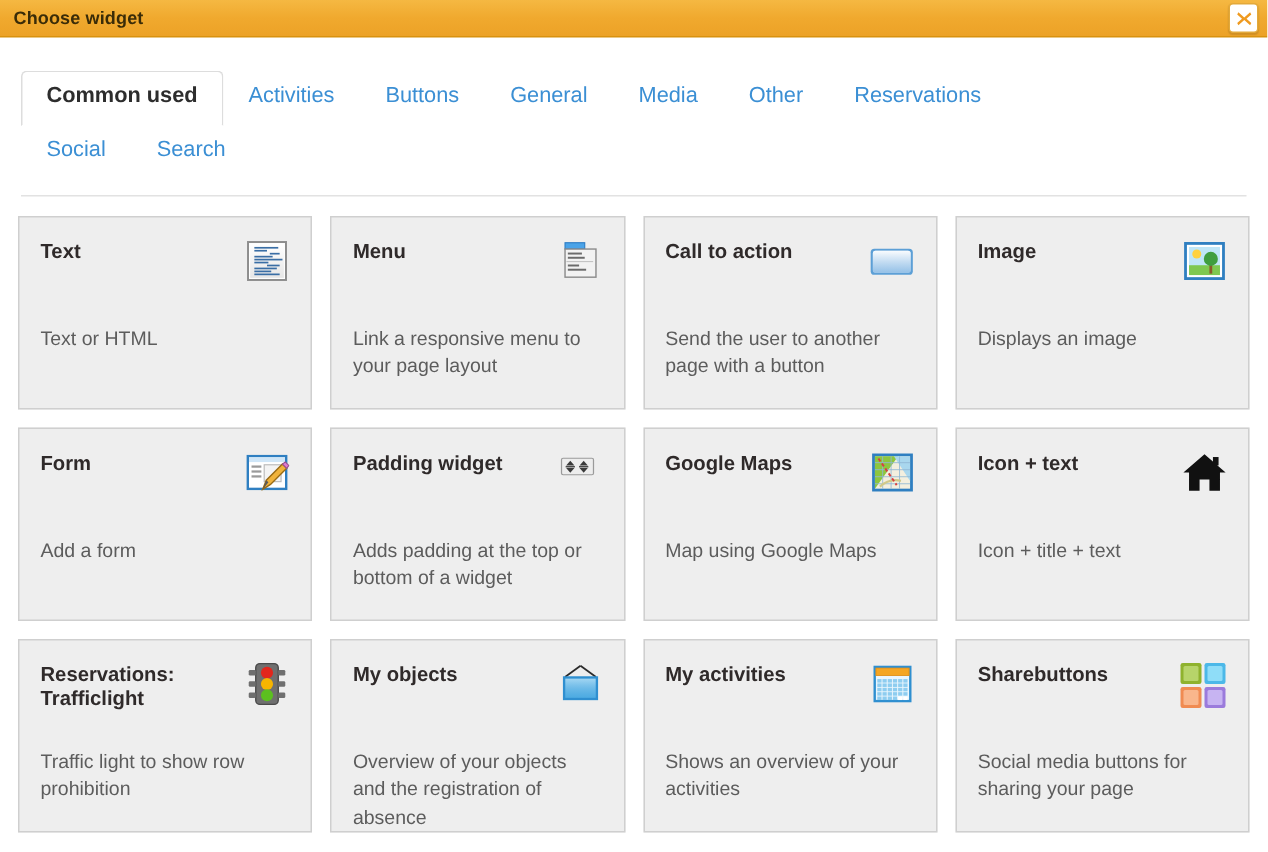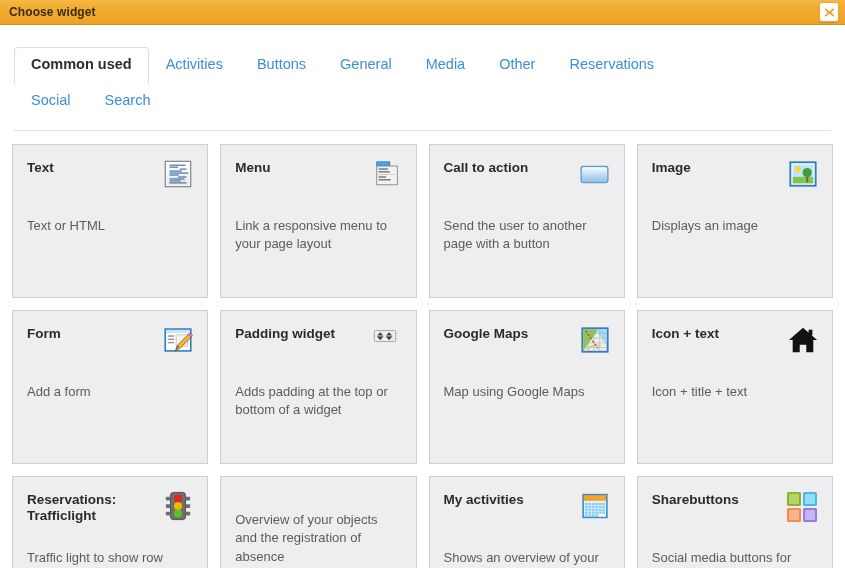--- a/index.html
+++ b/index.html
@@ -85,21 +85,21 @@
   .grid {
     padding: 13px 12px 0 12px;
     display: grid;
     grid-template-columns: repeat(4, 1fr);
     column-gap: 12px;
     row-gap: 12px;
   }
   .card {
     background: #eeeeee;
     border: 1px solid #cfcfcf;
-    height: 154px;
+    height: 129px;
     padding: 14px 14px 10px 14px;
     cursor: pointer;
     position: relative;
     overflow: hidden;
   }
   .card-head {
     display: flex;
     align-items: flex-start;
     justify-content: space-between;
     gap: 6px;
@@ -317,20 +317,32 @@
             <rect x="24" y="22" width="5" height="4" rx="1" fill="#6f6f6f"></rect>
             <circle cx="16" cy="8" r="4.3" fill="#e2261c"></circle>
             <circle cx="16" cy="16" r="4.3" fill="#f7b500"></circle>
             <circle cx="16" cy="24" r="4.3" fill="#5cc020"></circle>
           </svg>
         </div>
       </div>
       <div class="card-desc">Traffic light to show row prohibition</div>
     </div>
     <div class="card">
+      <div class="card-head">
+        <div class="card-title">My objects</div>
+        <div class="card-icon">
+          <svg width="30" height="30" viewBox="0 0 32 32">
+            <path d="M16 3 L27 11" stroke="#2a2a2a" stroke-width="1.2" fill="none"></path>
+            <path d="M16 3 L5 11" stroke="#2a2a2a" stroke-width="1.2" fill="none"></path>
+            <rect x="3.5" y="10.5" width="25" height="17" fill="#2f8fd0"></rect>
+            <rect x="5.2" y="12.2" width="21.6" height="13.6" fill="#57b4e8"></rect>
+            <rect x="5.2" y="12.2" width="21.6" height="13.6" fill="url(#gs)"></rect>
+          </svg>
+        </div>
+      </div>
       <div class="card-desc">Overview of your objects and the registration of absence</div>
     </div>
     <div class="card">
       <div class="card-head">
         <div class="card-title">My activities</div>
         <div class="card-icon">
           <svg width="30" height="30" viewBox="0 0 32 32">
             <rect x="2.5" y="3" width="27" height="26" fill="#2f8fd0"></rect>
             <rect x="4.2" y="4.7" width="23.6" height="22.6" fill="#eaf6fd"></rect>
             <rect x="4.2" y="4.7" width="23.6" height="5.2" fill="#f5a623" stroke="#e08c10" stroke-width="0.6"></rect>

